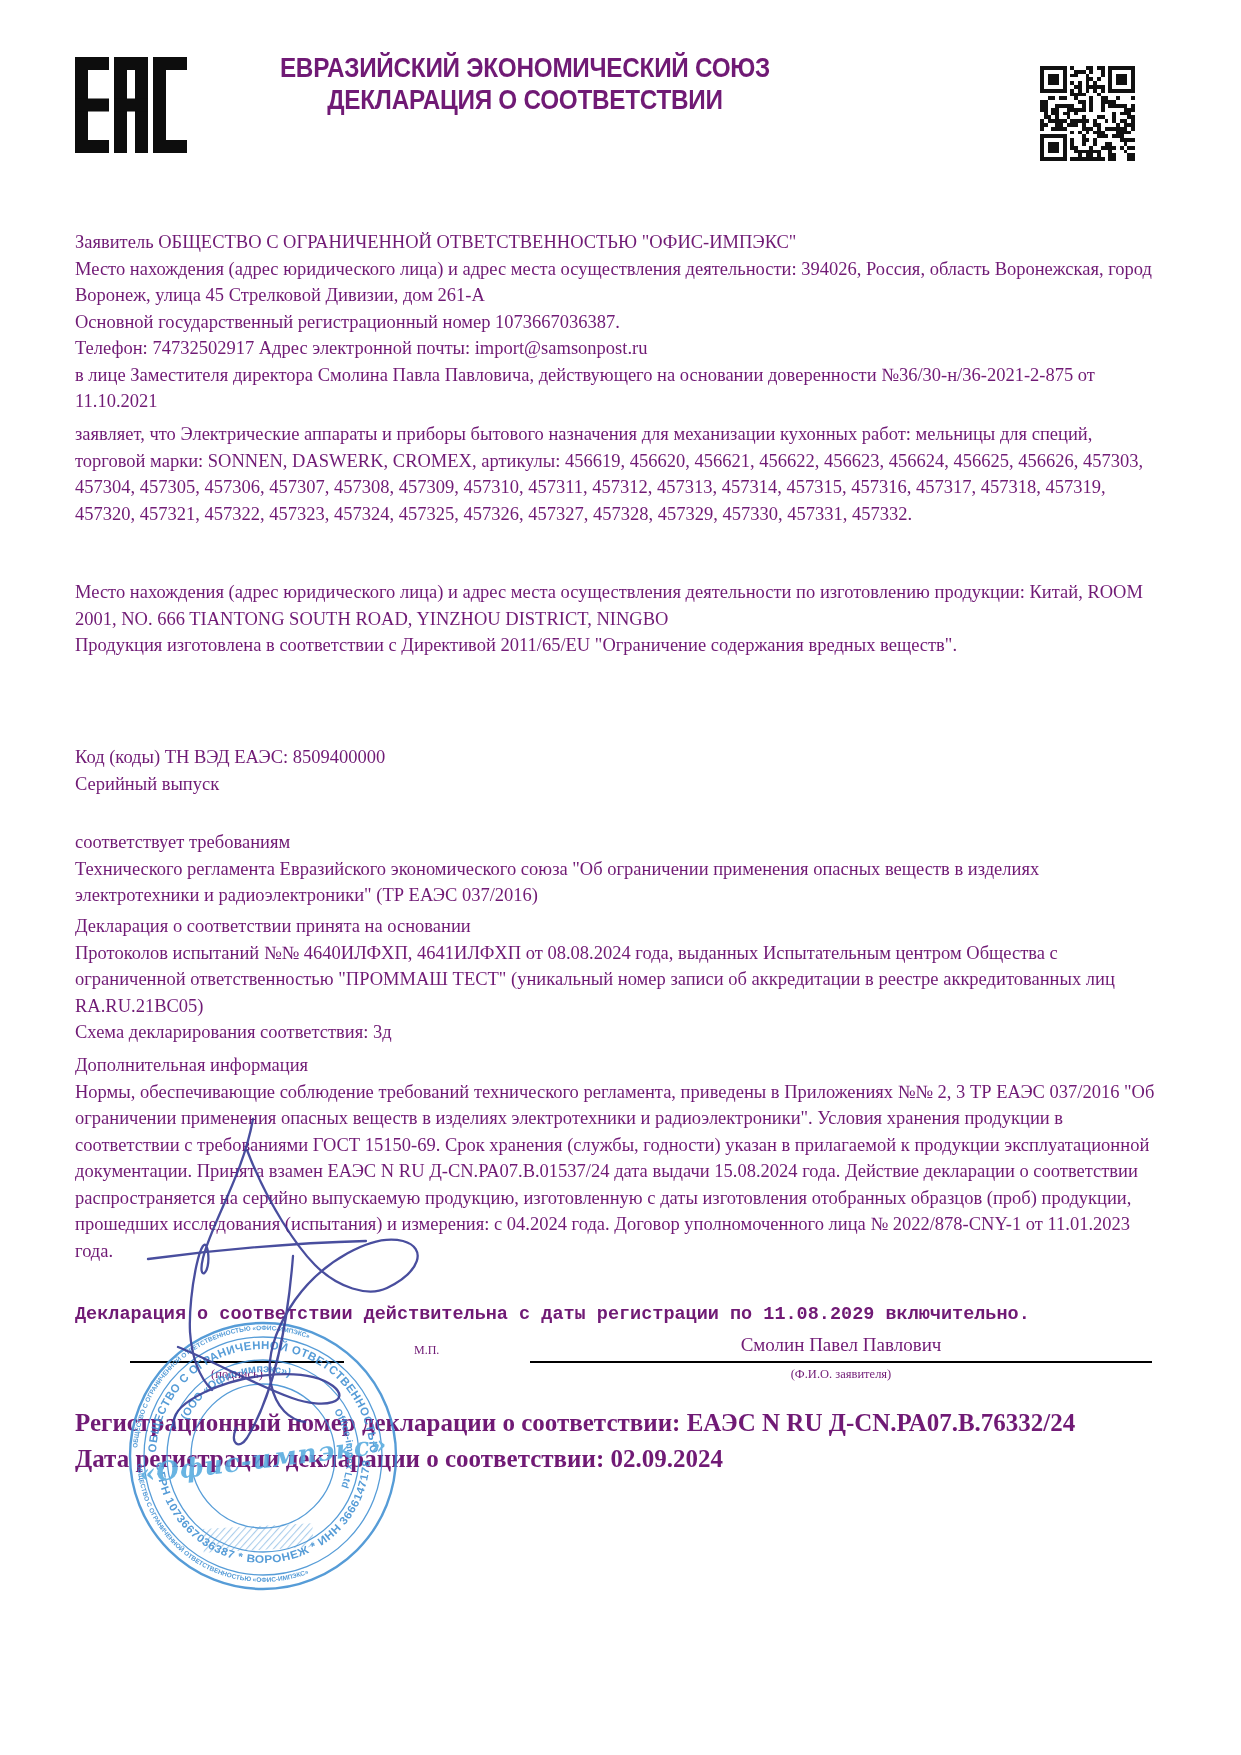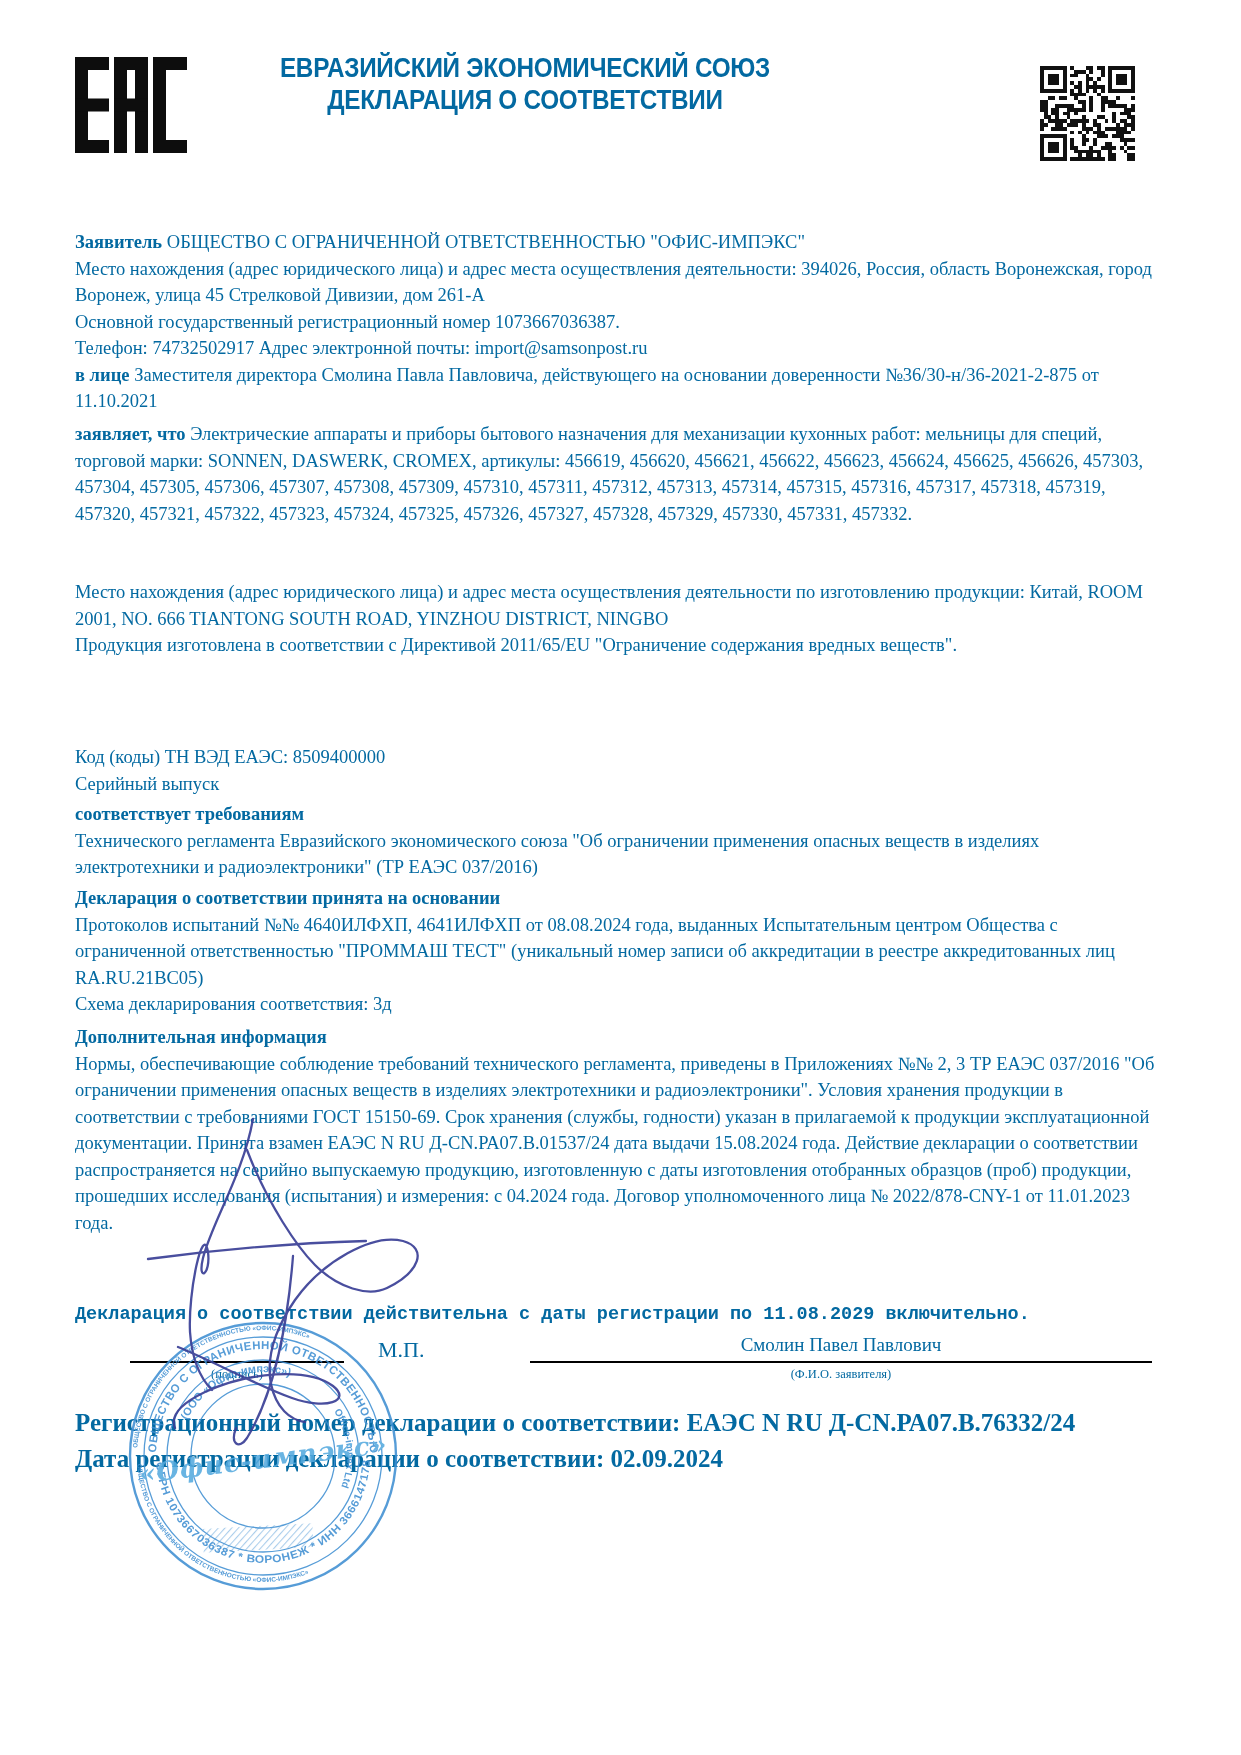--- a/index.html
+++ b/index.html
@@ -1,36 +1,36 @@
 <!DOCTYPE html>
 <html><head>
 <meta charset="utf-8">
 <style>
   html,body{margin:0;padding:0;background:#888;}
   .page{
     position:relative;width:1241px;height:1755px;background:#ffffff;
     margin:0 auto;overflow:hidden;
     font-family:"Liberation Serif","DejaVu Serif",serif;
-    color:#0369a1;font-size:18.5px;line-height:26.5px;
+    color:#701a75;font-size:18.5px;line-height:26.5px;
   }
   .abs{position:absolute;}
   .txt{left:75px;width:1091px;}
-  b,.b{font-weight:bold;}
+  b,.b{font-weight:normal;margin-top:28px;}
   
   .hdr-title{
     top:52px;left:230px;width:590px;text-align:center;
     font-family:"Liberation Sans","DejaVu Sans",sans-serif;
     font-weight:bold;font-size:27px;line-height:32px;
     transform:scaleX(.9);transform-origin:50% 0;letter-spacing:-0.3px;
   }
   .caption{font-size:12.5px;line-height:14px;text-align:center;}
   .sigline{border-top:2px solid #000;height:0;}
   .regline{font-weight:bold;font-size:25px;}
   .name{font-size:19px;text-align:center;}
-  .mp{font-size:22px;}
+  .mp{font-size:12px;margin-left:36px;}
   .validity{font-weight:bold;font-family:Liberation Mono, monospace;}
   .stamp-svg,.sign-svg{pointer-events:none;}
   .stamp-ring{font-family:"Liberation Sans","DejaVu Sans",sans-serif;font-weight:bold;}
   .stamp-center{font-family:"DejaVu Serif",serif;font-style:italic;font-weight:bold;}
 </style>
 </head>
 <body>
 
 <div class="page">
 

